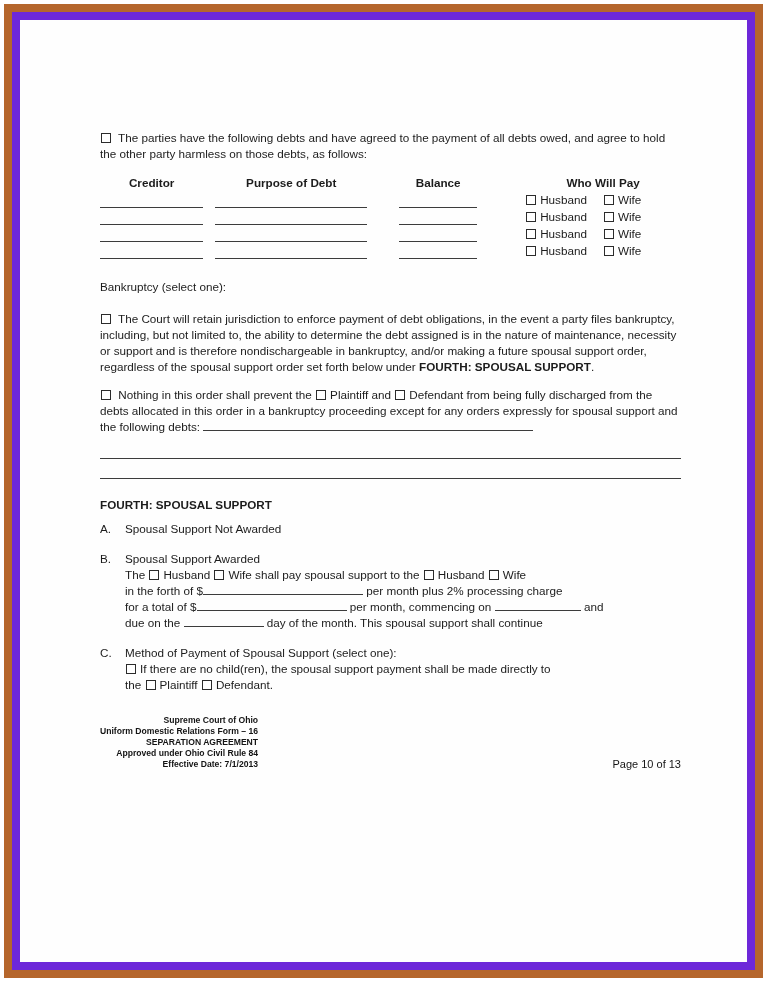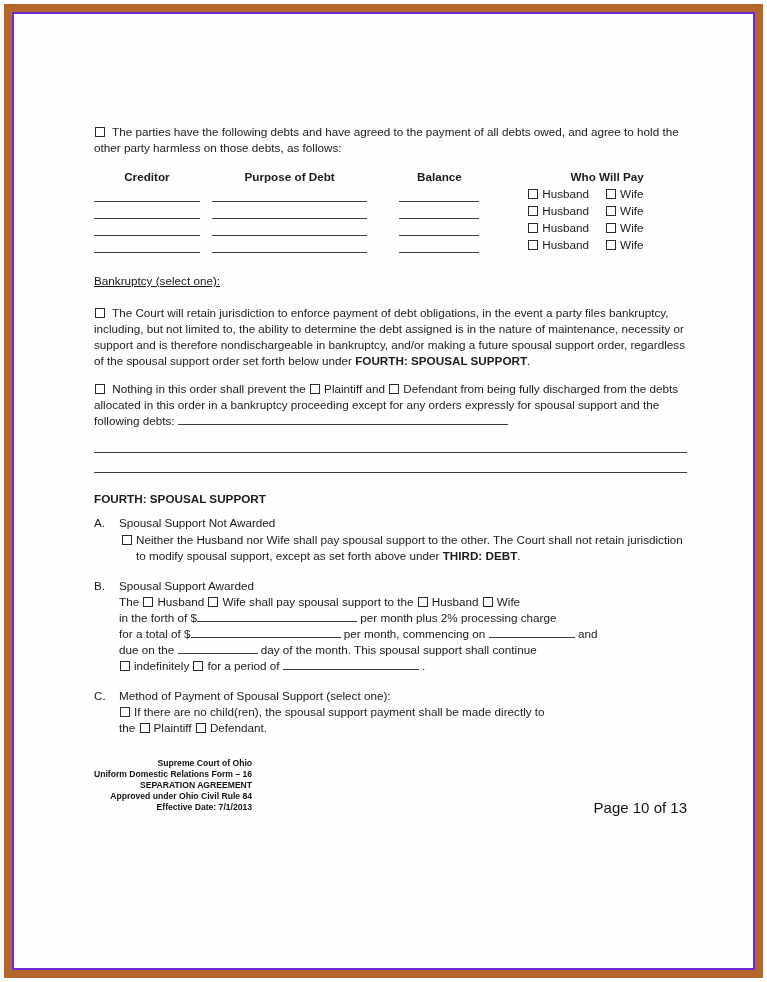--- a/index.html
+++ b/index.html
@@ -4,21 +4,21 @@
 <style>
   * { margin:0; padding:0; box-sizing:border-box; }
   html,body { background:#ffffff; }
   body {
     width:767px; height:982px;
     font-family:"Liberation Sans", sans-serif;
     color:#1c1c1c;
   }
   .sheet { width:767px; height:982px; padding:4px; background:#fff; }
   .frame-orange { width:100%; height:100%; border:8px solid #b5662c; background:#fff; }
-  .frame-blue { width:100%; height:100%; border:2px solid #6d28d9; background:#fefefe; overflow:hidden; }
+  .frame-blue { width:100%; height:100%; border:8px solid #6d28d9; background:#fefefe; overflow:hidden; }
   .content {
     padding:110px 66px 0 80px;
     font-size:11.7px; line-height:16px;
   }
   .para { margin:0; }
   .cb {
     display:inline-block; width:10px; height:10px;
     border:1px solid #2b2b2b; background:#fff;
     margin:0 4px 0 1px; vertical-align:-1px;
   }
@@ -31,41 +31,41 @@
   .trow { display:flex; height:17px; align-items:flex-end; }
   .c1 { width:106px; margin-right:12px; }
   .c2 { width:156px; margin-right:32px; }
   .c3 { width:80px; margin-right:48px; }
   .c4 { width:160px; }
   .th { text-align:center; }
   .ln { border-bottom:1px solid #3c3c3c; height:15px; display:inline-block; }
   .whowrap { display:flex; gap:16px; }
   .who { white-space:nowrap; }
 
-  .bank-label { margin-top:20px;text-decoration:underline; }
+  .bank-label { margin-top:20px; }
   .opt { margin-top:16px; }
   .opt2 { margin-top:12px; }
   .rules { margin-top:4px; }
   .rule-line { border-bottom:1px solid #3c3c3c; height:20px; width:100%; }
   .neither { margin-top:22px; }
   .heading { margin-top:18px; font-weight:bold; }
 
   .sec { display:flex; margin-top:14px; }
   .sec-letter { width:25px; flex:none; }
   .sec-body { flex:1; }
   .hang { padding-left:17px; text-indent:-15px; margin-top:1px; }
   .bline { margin-top:0; }
   .sec-a { margin-top:8px; }
 
   .footer {
     margin-top:22px;
     display:flex; justify-content:space-between; align-items:flex-end;
     font-size:8.6px; line-height:11px; font-weight:bold; color:#141414;text-align:right;
   }
-  .page-num { font-weight:normal; font-size:15px; }
+  .page-num { font-weight:normal; font-size:11px; }
 </style>
 </head>
 <body>
 
 <div class="sheet">
   <div class="frame-orange">
     <div class="frame-blue">
       <div class="content">
 
         <div class="para">
@@ -142,23 +142,20 @@
           <div class="rule-line"></div>
         </div>
 
 
         <div class="heading">FOURTH: SPOUSAL SUPPORT</div>
 
         <div class="sec sec-a">
           <div class="sec-letter">A.</div>
           <div class="sec-body">
             <div>Spousal Support Not Awarded</div>
-            <div class="hang">
-              <span class="cb"></span><span>Neither the Husband nor Wife shall pay spousal support to the other.  The Court shall not retain jurisdiction to modify spousal support, except as set forth above under </span><b>THIRD: DEBT</b><span>.</span>
-            </div>
           </div>
         </div>
 
         <div class="sec">
           <div class="sec-letter">B.</div>
           <div class="sec-body">
             <div>Spousal Support Awarded</div>
             <div class="bline">
               <span>The</span>
               <span class="cb"></span><span>Husband</span>
@@ -175,26 +172,20 @@
               <span>for a total of</span>
               <span>$</span><span class="bl" style="width:150px"></span>
               <span>per month, commencing on</span>
               <span class="bl" style="width:86px"></span>
               <span>and</span>
             </div>
             <div class="bline">
               <span>due on the</span>
               <span class="bl" style="width:80px"></span>
               <span>day of the month.  This spousal support shall continue</span>
-            </div>
-            <div class="bline">
-              <span class="cb"></span><span>indefinitely</span>
-              <span class="cb"></span><span>for a period of</span>
-              <span class="bl" style="width:136px"></span>
-              <span>.</span>
             </div>
           </div>
         </div>
 
         <div class="sec">
           <div class="sec-letter">C.</div>
           <div class="sec-body">
             <div>Method of Payment of Spousal Support (select one):</div>
             <div class="bline">
               <span class="cb"></span><span>If there are no child(ren), the spousal support payment shall be made directly to</span>

